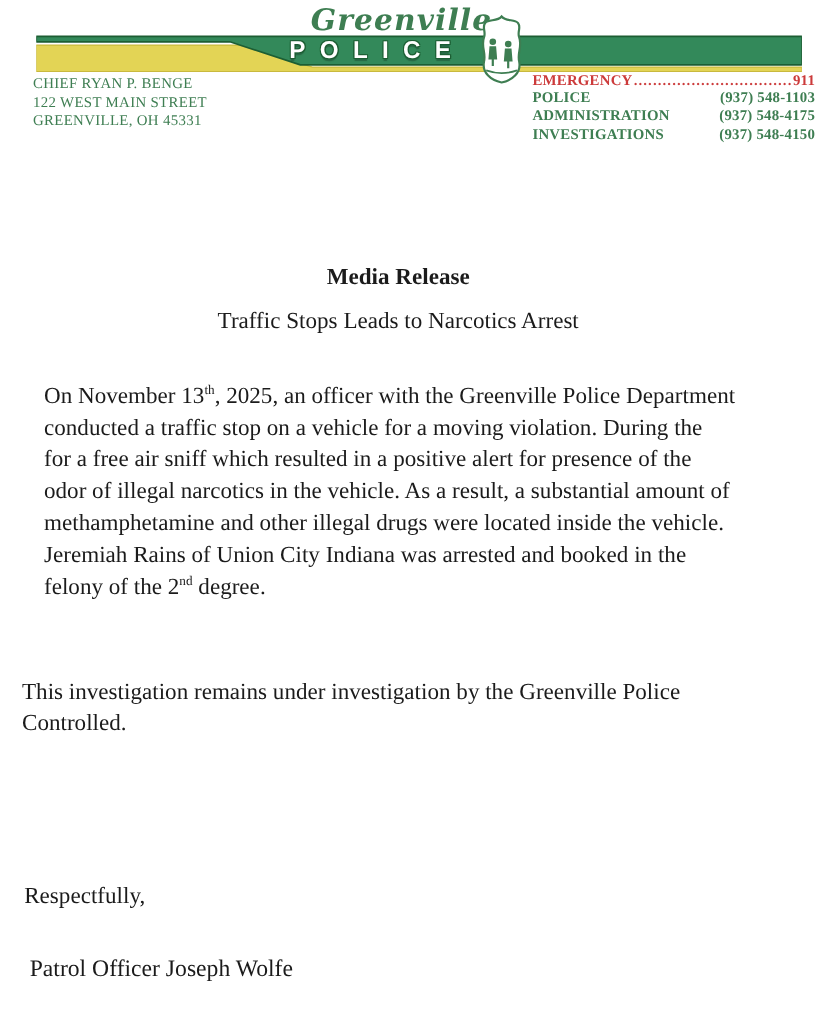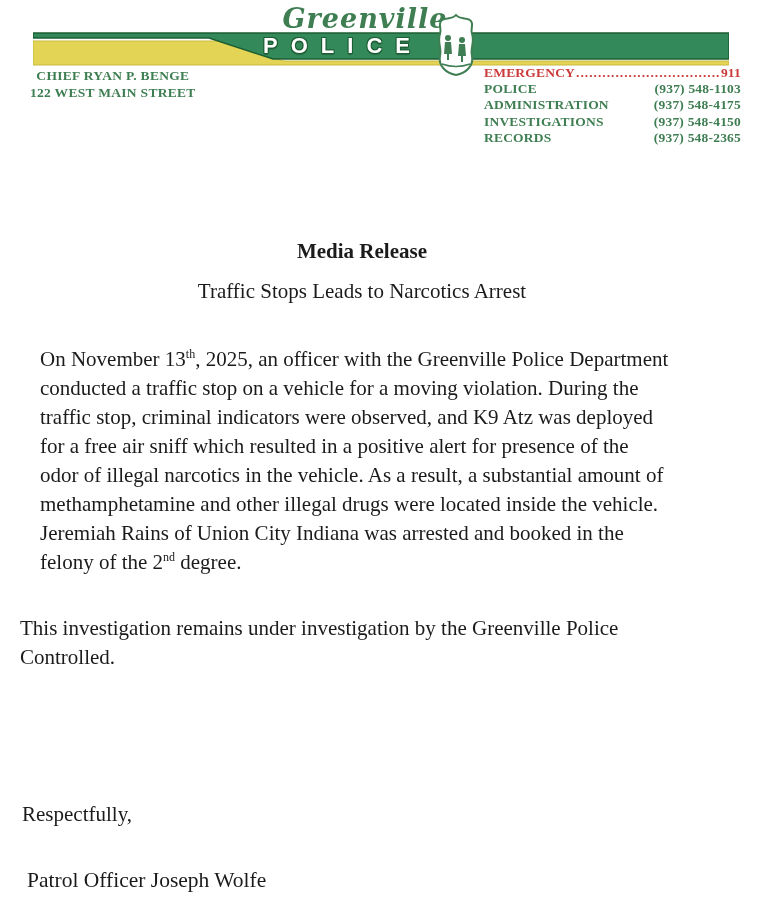--- a/index.html
+++ b/index.html
@@ -30,22 +30,22 @@
     font-family:"Liberation Sans", sans-serif;font-weight:bold;
     font-size:22px;line-height:26px;letter-spacing:13px;color:#ffffff;
     text-shadow:-1px -1px 0 var(--banner-green-dark),1px -1px 0 var(--banner-green-dark),
                 -1px 1px 0 var(--banner-green-dark),1px 1px 0 var(--banner-green-dark),
                  0 2px 1px rgba(0,0,0,.25);
   }
   .badge{position:absolute;left:396px;top:-19px;width:54px;height:66px;}
 
   .address-block{
     position:absolute;left:30px;top:67px;
-    font-size:13.5px;line-height:17px;font-weight:bold;
-    color:var(--text-green);letter-spacing:.3px;text-align:center;
+    font-size:13.5px;line-height:17px;font-weight:normal;
+    color:var(--text-green);letter-spacing:.3px;
   }
   .phone-block{
     position:absolute;left:484px;top:65px;width:257px;
     font-size:13.5px;line-height:16.2px;font-weight:bold;
     color:var(--text-green);letter-spacing:.2px;
   }
   .phone-row{display:flex;justify-content:space-between;}
   .emergency-row{display:flex;align-items:baseline;color:var(--emergency-red);}
   .emergency-row .dots{flex:1;overflow:hidden;white-space:nowrap;letter-spacing:1px;margin:0 1px;}
 
@@ -88,53 +88,49 @@
         <circle cx="33" cy="28" r="3" style="fill:var(--text-green)"></circle>
         <path d="M30,32 L36,32 L37,44 L34,44 L34,50 L32,50 L32,44 L29,44 Z" style="fill:var(--text-green)"></path>
         <path d="M13,52 Q27,57 41,52" style="fill:none;stroke:var(--text-green);stroke-width:1.5"></path>
       </svg>
     </div>
   </div>
 
   <div class="address-block">
     <div>CHIEF RYAN P. BENGE</div>
     <div>122 WEST MAIN STREET</div>
+    <div>GREENVILLE, OH 45331</div>
   </div>
 
   <div class="phone-block">
     <div class="emergency-row">
       <span>EMERGENCY</span>
       <span class="dots">......................................................................</span>
       <span>911</span>
     </div>
     <div class="phone-row">
       <span>POLICE</span>
       <span>(937) 548-1103</span>
     </div>
     <div class="phone-row">
       <span>ADMINISTRATION</span>
       <span>(937) 548-4175</span>
     </div>
     <div class="phone-row">
       <span>INVESTIGATIONS</span>
       <span>(937) 548-4150</span>
     </div>
-    <div class="phone-row">
-      <span>RECORDS</span>
-      <span>(937) 548-2365</span>
-    </div>
   </div>
 
   <div class="doc-title">Media Release</div>
   <div class="doc-subtitle">Traffic Stops Leads to Narcotics Arrest</div>
 
   <div class="para para-1">
     <div class="line"><span>On November 13</span><sup>th</sup><span>, 2025, an officer with the Greenville Police Department</span></div>
     <div class="line"><span>conducted a traffic stop on a vehicle for a moving violation. During the</span></div>
-    <div class="line"><span>traffic stop, criminal indicators were observed, and K9 Atz was deployed</span></div>
     <div class="line"><span>for a free air sniff which resulted in a positive alert for presence of the</span></div>
     <div class="line"><span>odor of illegal narcotics in the vehicle. As a result, a substantial amount of</span></div>
     <div class="line"><span>methamphetamine and other illegal drugs were located inside the vehicle.</span></div>
     <div class="line"><span>Jeremiah Rains of Union City Indiana was arrested and booked in the</span></div>
     <div class="line"><span>felony of the 2</span><sup>nd</sup><span> degree.</span></div>
   </div>
 
   <div class="para para-2">
     <div class="line"><span>This investigation remains under investigation by the Greenville Police</span></div>
     <div class="line"><span>Controlled.</span></div>

